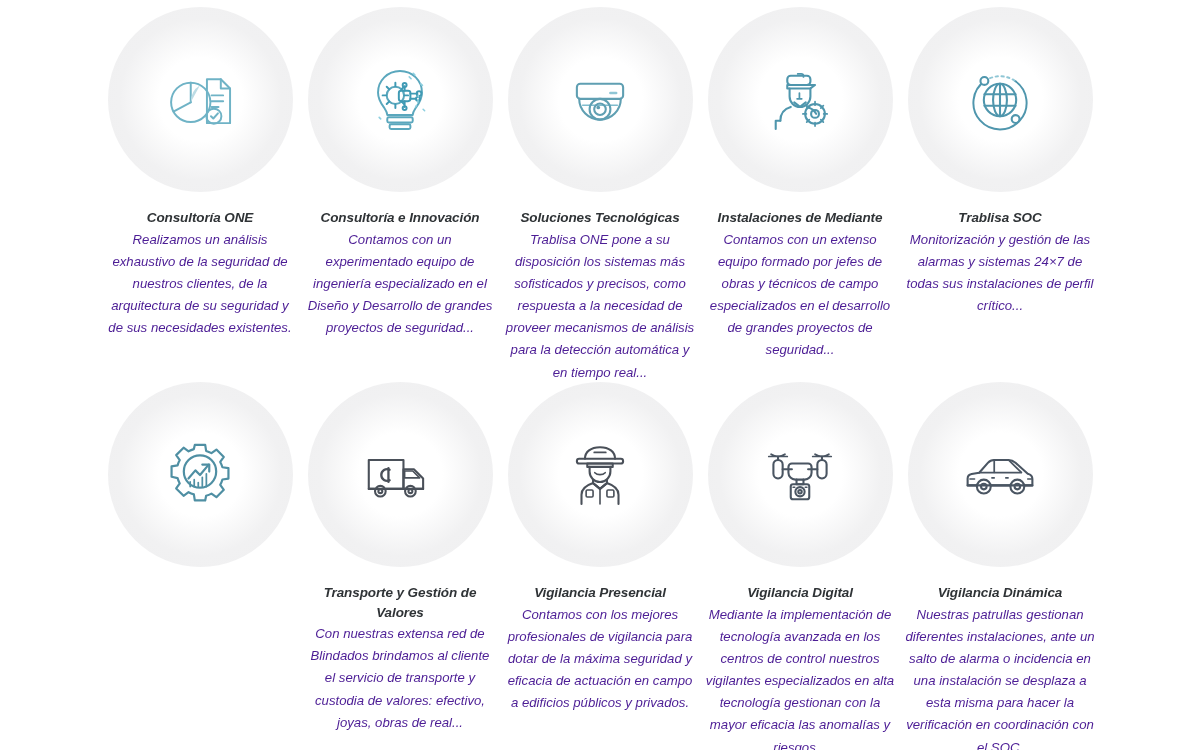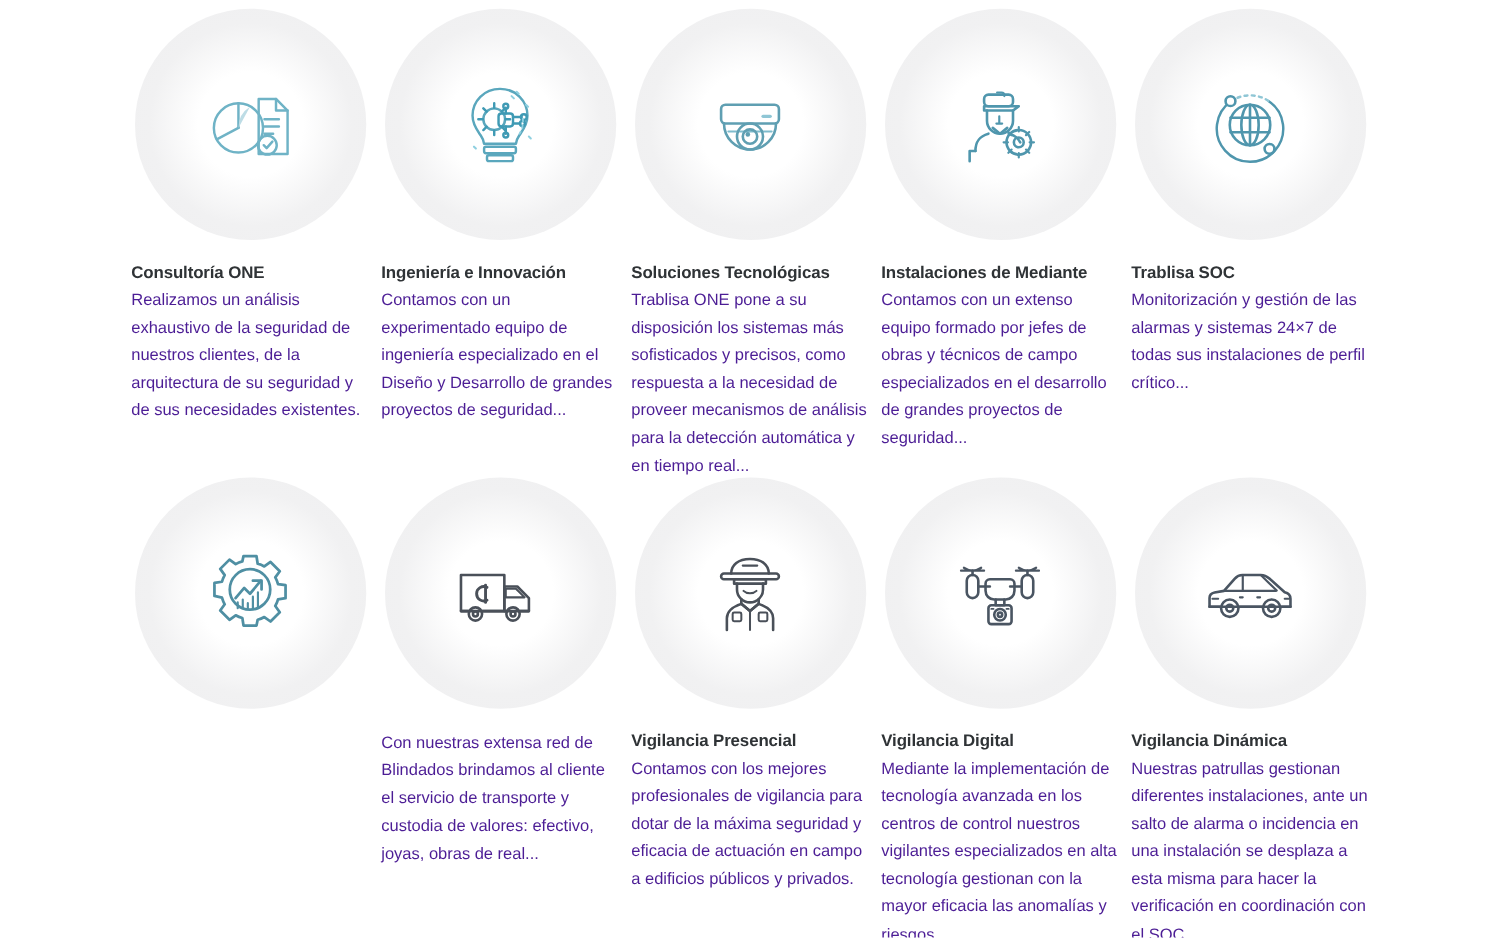--- a/index.html
+++ b/index.html
@@ -20,22 +20,24 @@
     display: grid;
     grid-template-columns: repeat(5, 200px);
     grid-template-rows: 375px 375px;
     width: 1000px;
     margin: 0 auto;
   }
 
   .service-card {
     position: relative;
     width: 200px;
+    text-align: center;
     padding: 0;
     box-sizing: border-box;
+    font-style: italic;
   }
 
   .icon-circle {
     width: 185px;
     height: 185px;
     margin: 7px auto 0 auto;
     border-radius: 50%;
     background: radial-gradient(circle at 50% 50%, #ffffff 0%, #ffffff 32%, #f1f1f2 62%, #efeff0 100%);
     display: flex;
     align-items: center;
@@ -113,21 +115,21 @@
           <circle cx="48.5" cy="26.5" r="2" stroke="#3f9ab4"></circle>
           <circle cx="47.5" cy="31" r="1.7" stroke="#3f9ab4"></circle>
           <circle cx="36" cy="19" r="1.7" stroke="#3f9ab4"></circle>
           <circle cx="36" cy="39" r="1.7" stroke="#3f9ab4"></circle>
           <path d="M40 12 l1.6 1.6 M43.5 9 l1.4 1.4 M50 18 l1.4 1.4 M14 47 l1.3 1.3 M52 40 l1.3 1.3" stroke="#8fd0e0" stroke-width="1.4"></path>
           <path d="M45.5 38 a16 16 0 0 0 2 -12" stroke="#8fd0e0" stroke-width="1.3" stroke-dasharray="1.5 3"></path>
         </svg>
       </span>
     </div>
     <div class="card-text">
-      <p class="card-title">Ingeniería e Innovación</p>
+      <p class="card-title">Consultoría e Innovación</p>
       <p class="card-desc">Contamos con un experimentado equipo de ingeniería especializado en el Diseño y Desarrollo de grandes proyectos de seguridad...</p>
     </div>
   </div>
 
   <div class="service-card row-1">
     <div class="icon-circle">
       <span>
         <svg width="74" height="74" viewBox="0 0 64 64" fill="none" stroke="#5f9fb2" stroke-width="1.8" stroke-linecap="round" stroke-linejoin="round">
           <rect x="12" y="18" width="40" height="13" rx="3"></rect>
           <path d="M14 31 a18 18 0 0 0 36 0"></path>
@@ -216,20 +218,21 @@
           <circle cx="15" cy="46" r="1.7"></circle>
           <circle cx="41" cy="46" r="4.6"></circle>
           <circle cx="41" cy="46" r="1.7"></circle>
           <path d="M5 44 h5 M20 44 h16 M46 44 h6"></path>
           <path d="M23 27.5 a5 5 0 1 0 0 9" stroke-width="2"></path>
           <path d="M22 26 v12" stroke-width="2"></path>
         </svg>
       </span>
     </div>
     <div class="card-text">
+      <p class="card-title">Transporte y Gestión de Valores</p>
       <p class="card-desc">Con nuestras extensa red de Blindados brindamos al cliente el servicio de transporte y custodia de valores: efectivo, joyas, obras de real...</p>
     </div>
   </div>
 
   <div class="service-card row-2">
     <div class="icon-circle">
       <span>
         <svg width="74" height="74" viewBox="0 0 64 64" fill="none" stroke="#4a5059" stroke-width="1.8" stroke-linecap="round" stroke-linejoin="round">
           <path d="M14 18 h36 a2 2 0 0 1 0 4 h-36 a2 2 0 0 1 0 -4 z"></path>
           <path d="M19 18 c0 -6 5 -10 13 -10 s13 4 13 10"></path>

